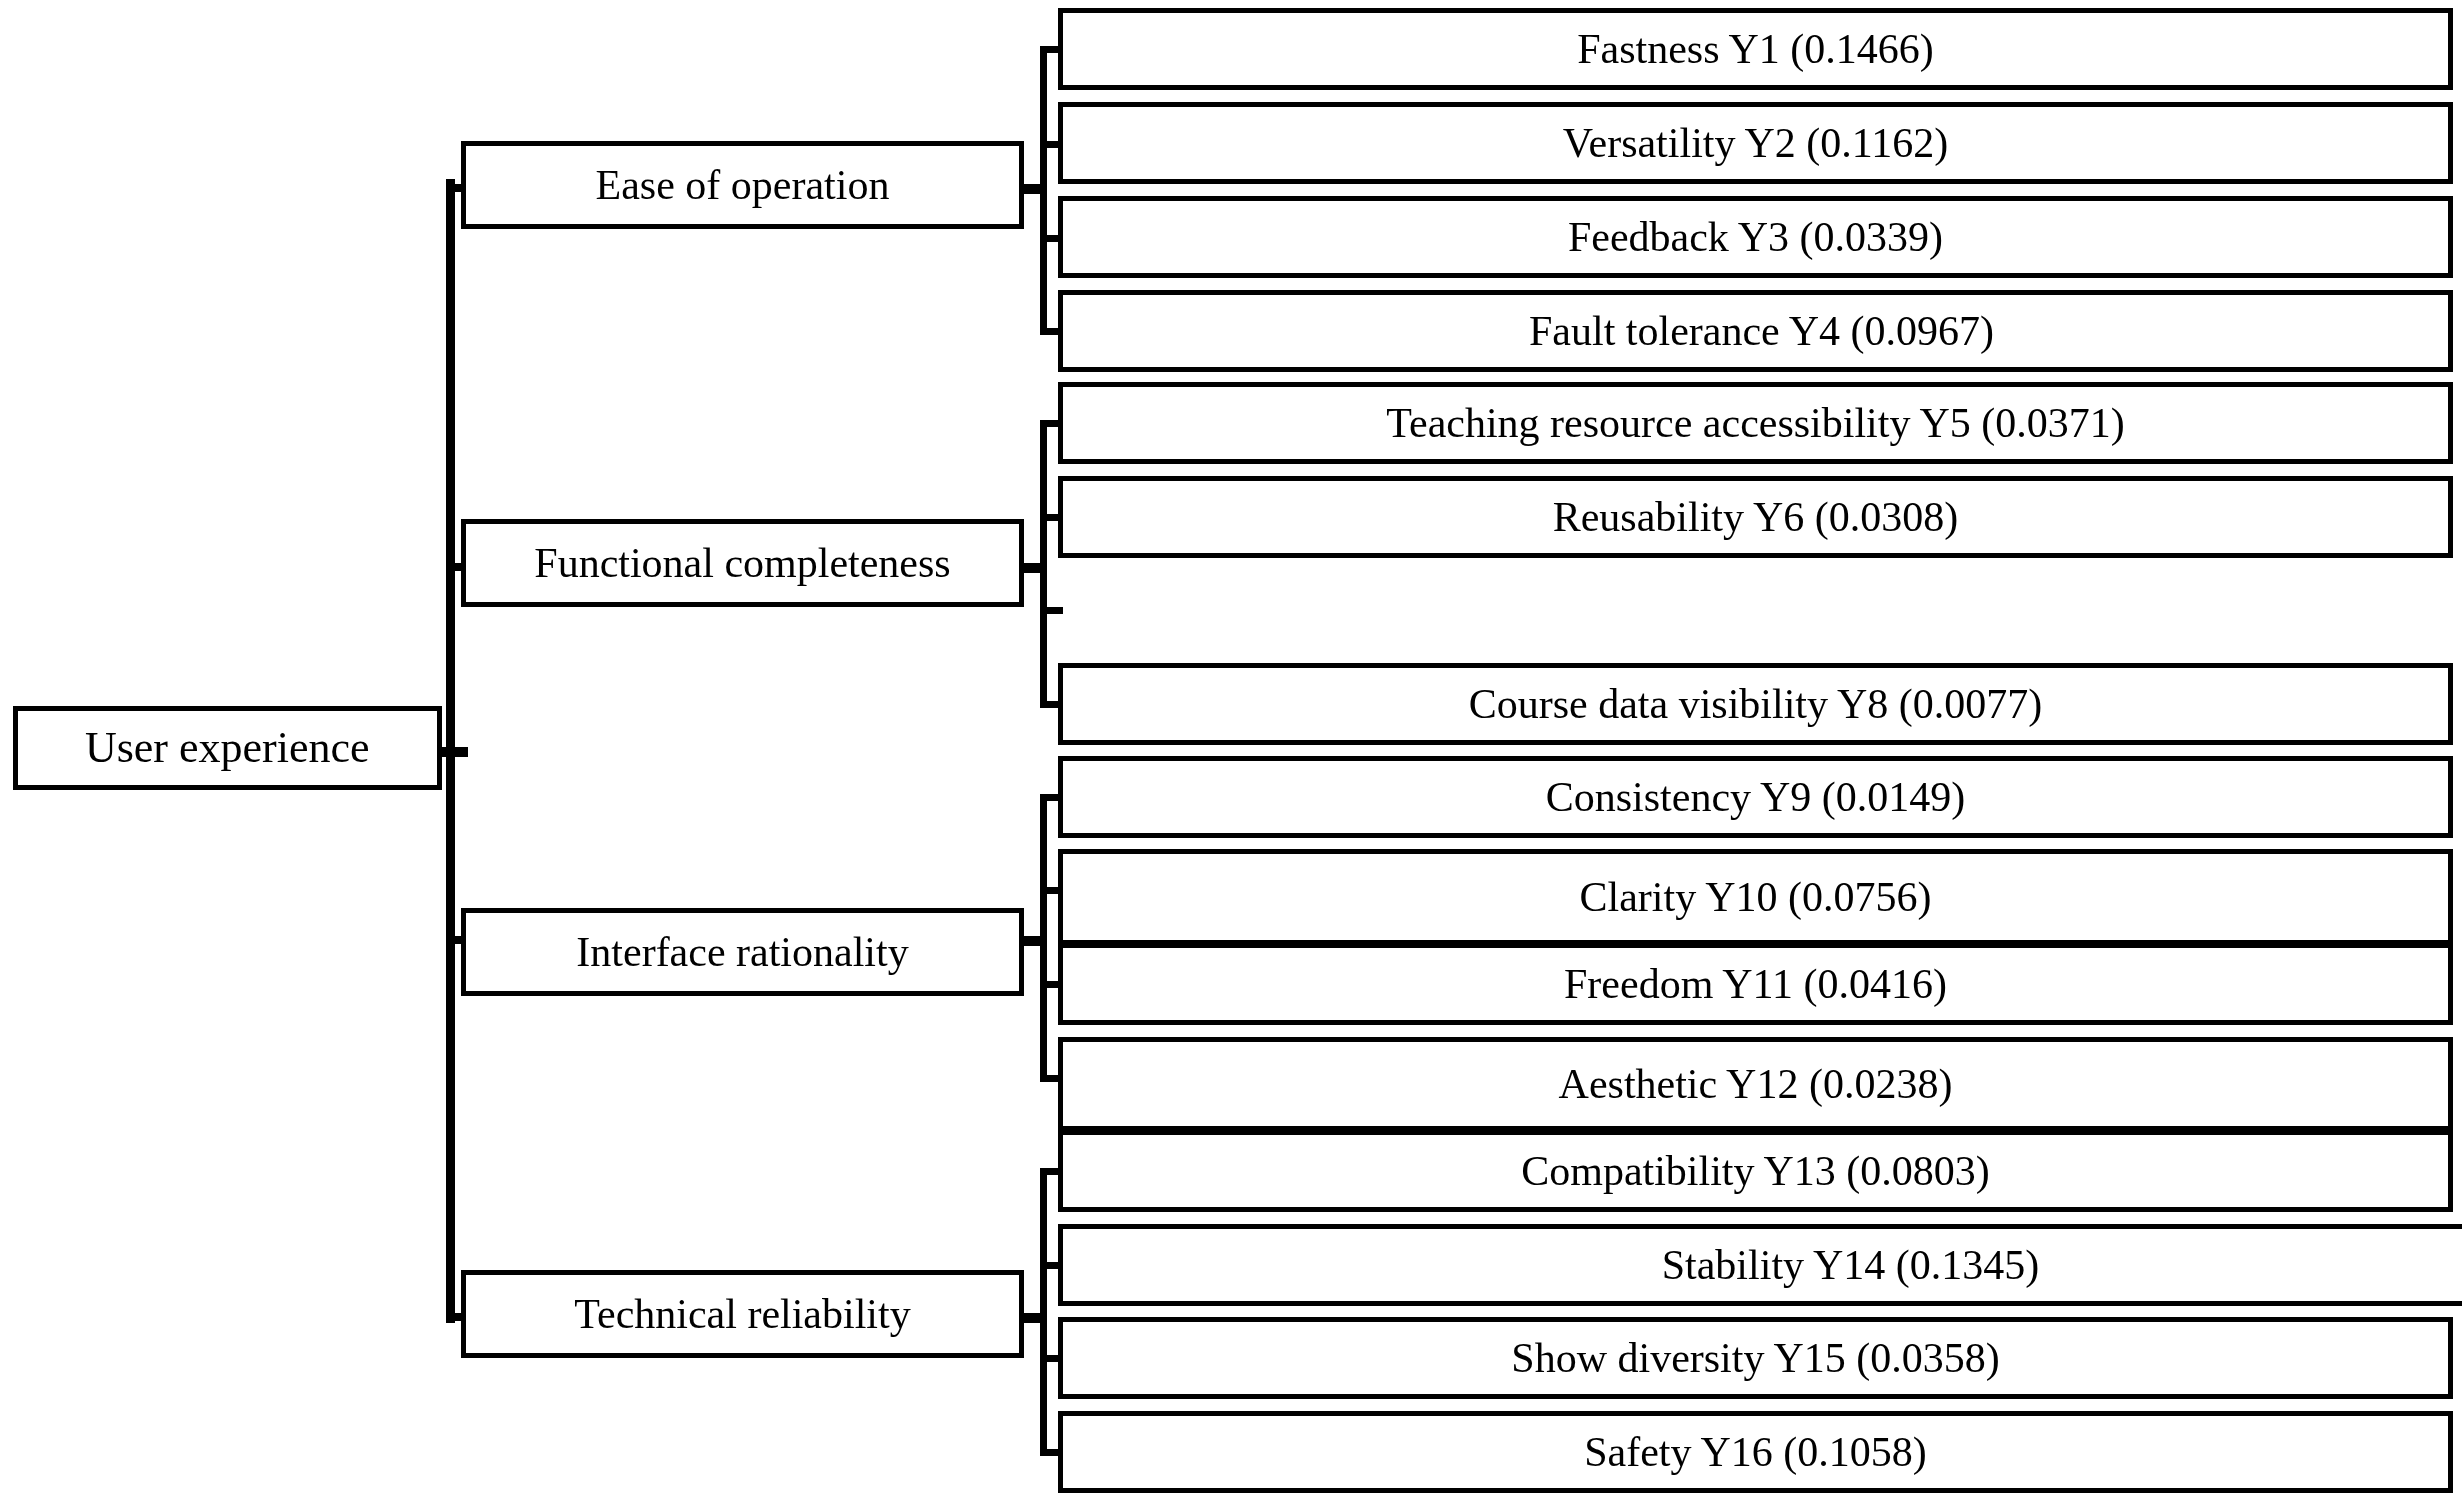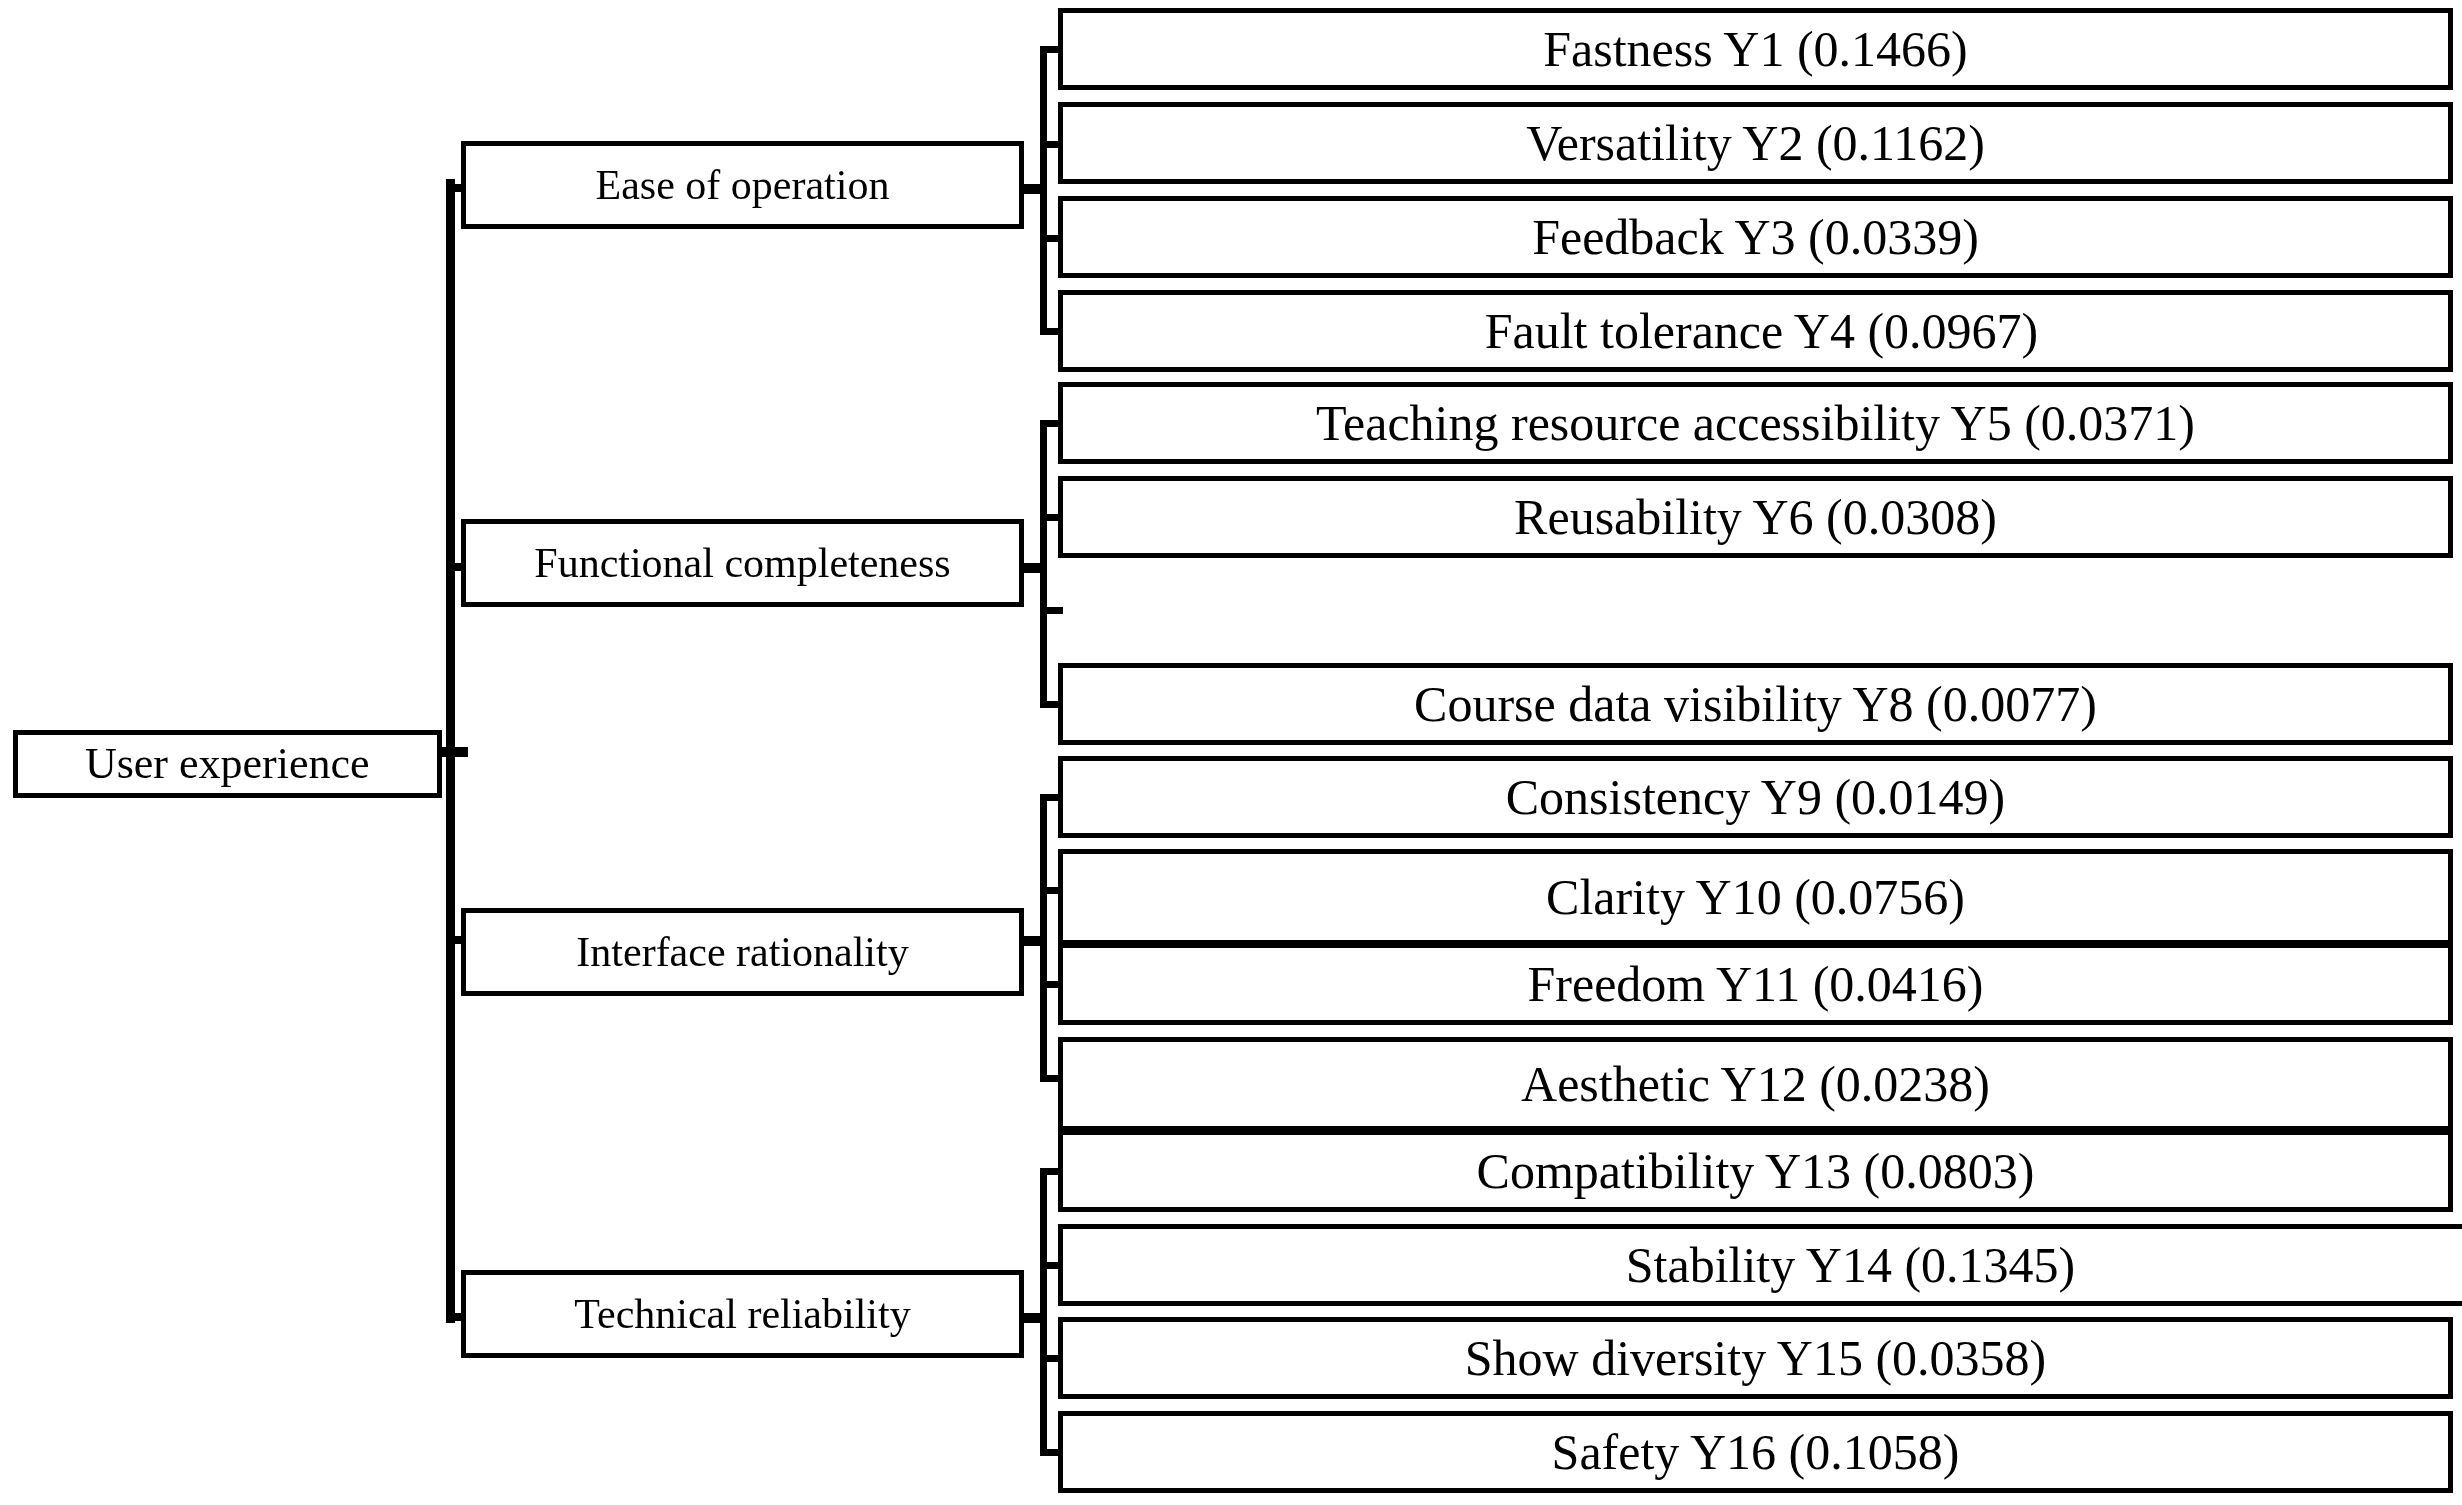--- a/index.html
+++ b/index.html
@@ -41,21 +41,21 @@
   }
 
   
   .cat-node {
     font-size: 42px;
     border-width: 5.6px;
   }
 
   
   .leaf-node {
-    font-size: 50px;
+    font-size: 42px;
     border-width: 5px;
   }
 
   
   .edge {
     position: absolute;
     background: #000000;
   }
   .edge-v { width: 7.7px; }
   .edge-h { height: 7.7px; }
@@ -96,21 +96,21 @@
   <div class="edge edge-h-thin" style="left:1040px; top:981px; width:22.5px;"></div>
   <div class="edge edge-h-thin" style="left:1040px; top:1075px; width:22.5px;"></div>
 
   <div class="edge edge-v-thin" style="left:1040px; top:1168px; height:284px;"></div>
   <div class="edge edge-h-thin" style="left:1024px; top:1313px; width:20px; height:10px;"></div>
   <div class="edge edge-h-thin" style="left:1040px; top:1168px; width:22.5px;"></div>
   <div class="edge edge-h-thin" style="left:1040px; top:1262px; width:22.5px;"></div>
   <div class="edge edge-h-thin" style="left:1040px; top:1355px; width:22.5px;"></div>
   <div class="edge edge-h-thin" style="left:1040px; top:1449px; width:22.5px;"></div>
 
-  <div class="node root-node" style="left:12.7px; top:706px; width:429px; height:68px;margin-top:24px;">
+  <div class="node root-node" style="left:12.7px; top:706px; width:429px; height:84px;">
     <span class="node-label">User experience</span>
   </div>
 
   <div class="node cat-node" style="left:461px; top:141px; width:563px; height:88px;">
     <span class="node-label">Ease of operation</span>
   </div>
 
   <div class="node cat-node" style="left:461px; top:519px; width:563px; height:88px;">
     <span class="node-label">Functional completeness</span>
   </div>

